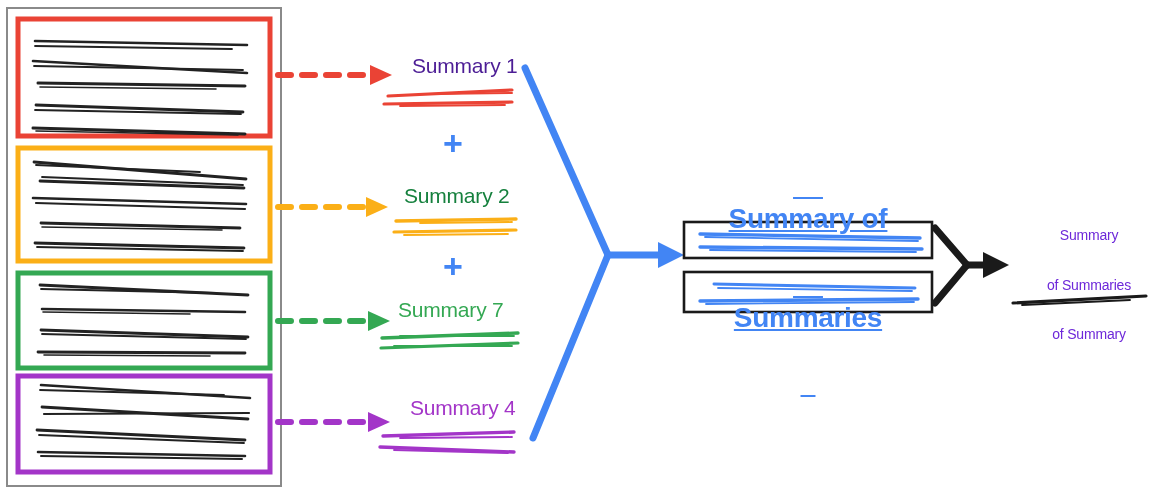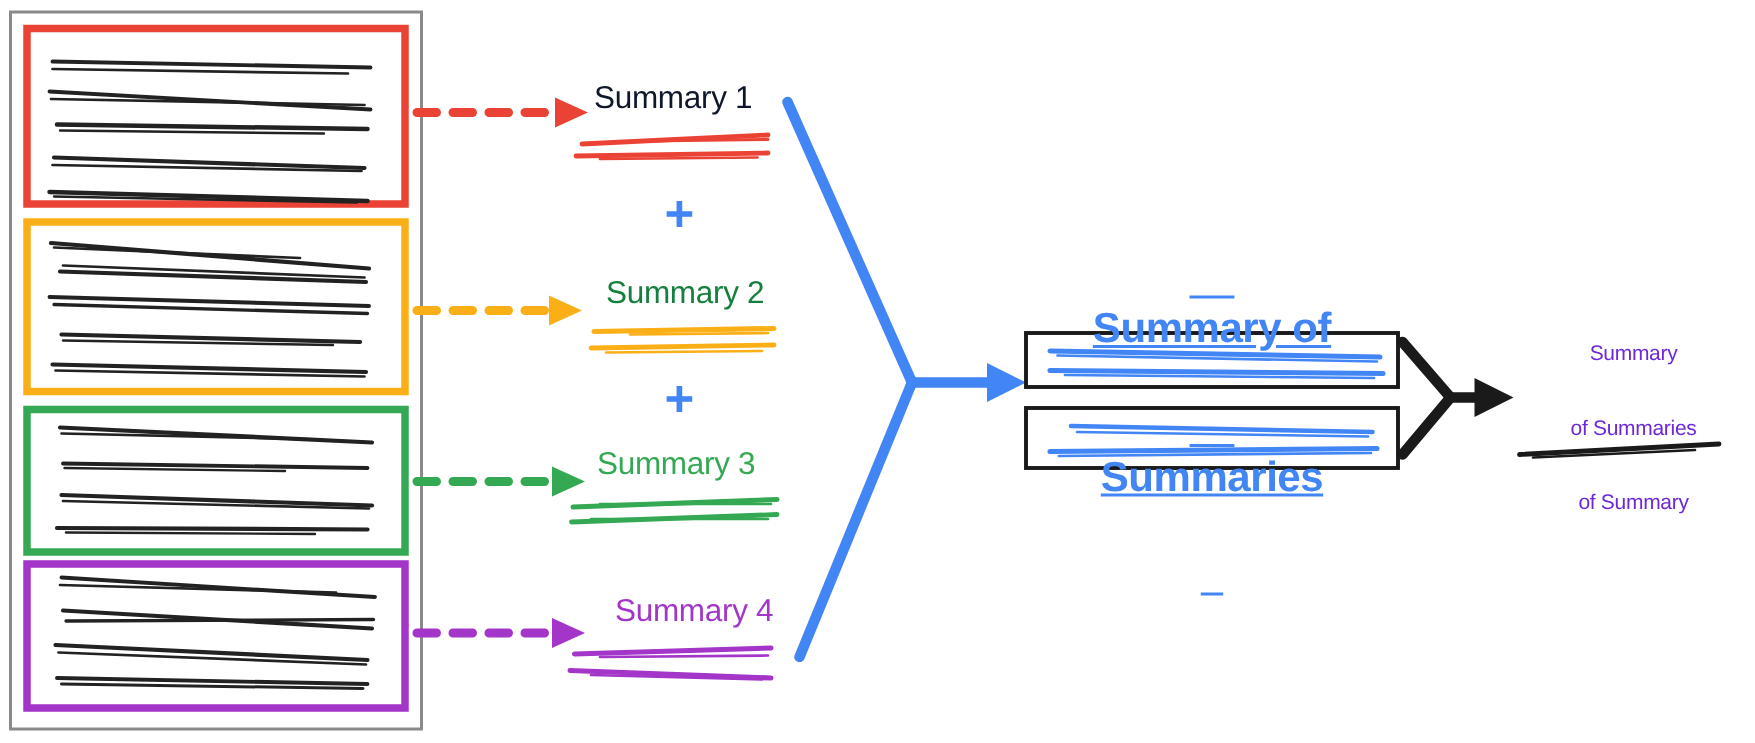--- a/index.html
+++ b/index.html
@@ -186,29 +186,29 @@
       <path d="M967 265 L985 265"></path>
     </g>
     <polygon points="983,252 1009,265 983,278" fill="#1A1A1A"></polygon>
 
     <g stroke="#1A1A1A" fill="none" stroke-linecap="round">
       <path d="M1013 303 L1146 296" stroke-width="3.2"></path>
       <path d="M1022 305 L1130 300" stroke-width="1.8"></path>
     </g>
   </svg>
 
-  <div class="lbl summary-label" style="left:396px; top:54px; color:#0f172a;">Summary 1</div>
+  <div class="lbl summary-label" style="left:412px; top:54px; color:#4c1d95;">Summary 1</div>
 
   <div class="lbl plus-sign" style="left:443px; top:126px; color:#4285F4;">+</div>
 
   <div class="lbl summary-label" style="left:404px; top:184px; color:#15803d;">Summary 2</div>
 
   <div class="lbl plus-sign" style="left:443px; top:249px; color:#4285F4;">+</div>
 
-  <div class="lbl summary-label" style="left:398px; top:298px; color:#34A853;">Summary 3</div>
+  <div class="lbl summary-label" style="left:398px; top:298px; color:#34A853;">Summary 7</div>
 
   <div class="lbl summary-label" style="left:410px; top:396px; color:#A335C8;">Summary 4</div>
 
   <div class="lbl sos-title" style="left:684px; top:136px; width:248px; color:#4285F4;text-decoration:underline;">
     <div>Summary of</div>
     <div>Summaries</div>
   </div>
 
   <div class="lbl final-title" style="left:1009px; top:194px; width:160px;">
     <div>Summary</div>

